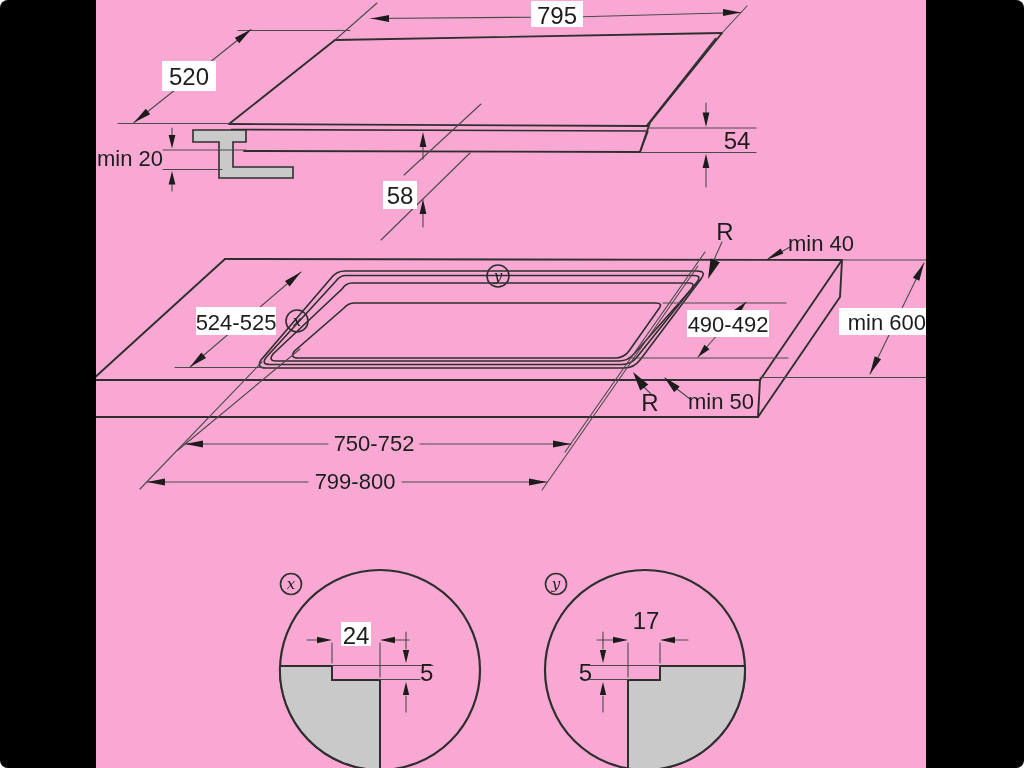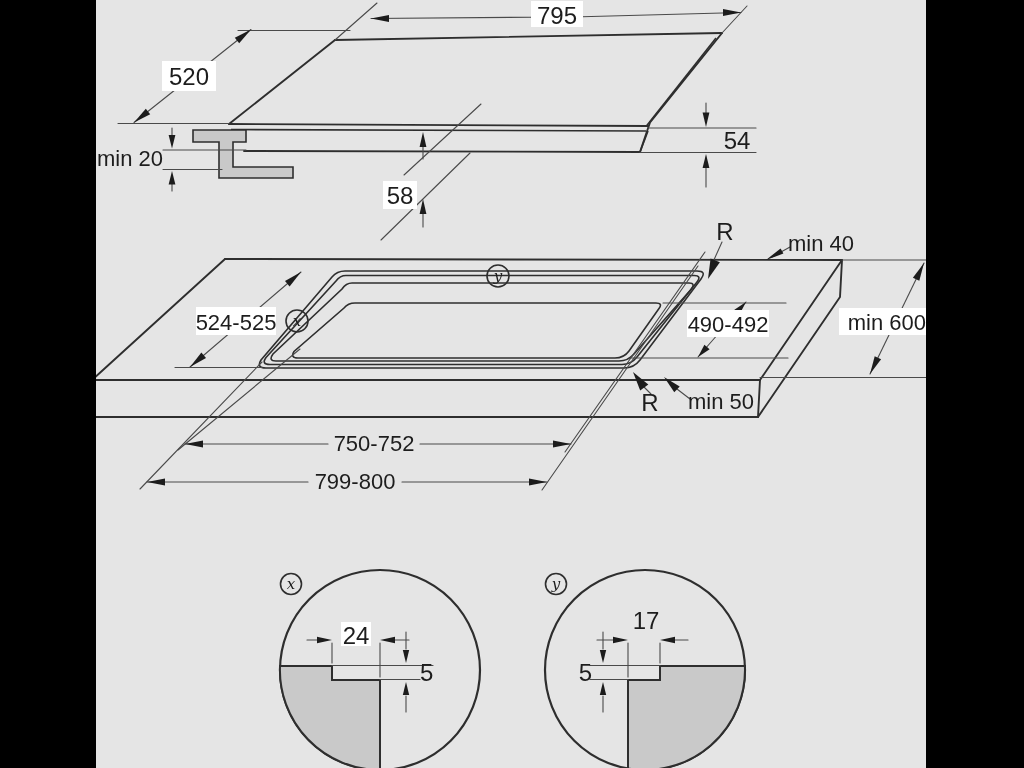--- a/index.html
+++ b/index.html
@@ -1,17 +1,17 @@
 <!DOCTYPE html>
 <html><head>
 <meta charset="utf-8">
 <style>
   html,body{margin:0;padding:0;background:#ffffff;}
-  #stage{position:relative;width:1024px;height:768px;background:#e5e5e5;overflow:hidden;
-         font-family:"Liberation Sans",sans-serif;}
+  #stage{position:relative;width:1024px;height:768px;background:#f9a8d4;overflow:hidden;
+         font-family:"Liberation Sans",sans-serif;border-radius:8px;}
   svg{position:absolute;left:0;top:0;}
   .ln  {stroke:#2e2e2e;stroke-width:1.9;fill:none;stroke-linecap:round;}
   .lnt {stroke:#4a4a4a;stroke-width:1.1;fill:none;stroke-linecap:round;}
   .lnc {stroke:#2e2e2e;stroke-width:1.6;fill:none;}
   .lnb {stroke:#2e2e2e;stroke-width:2.2;fill:none;}
   .ah  {fill:#1c1c1c;stroke:none;}
   .grayfill{fill:#c9c9c9;stroke:#2e2e2e;stroke-width:2;}
   .graypart{fill:#c9c9c9;stroke:#2e2e2e;stroke-width:1.6;}
   .whitebg{fill:#ffffff;stroke:none;}
   text{fill:#1d1d1d;}

